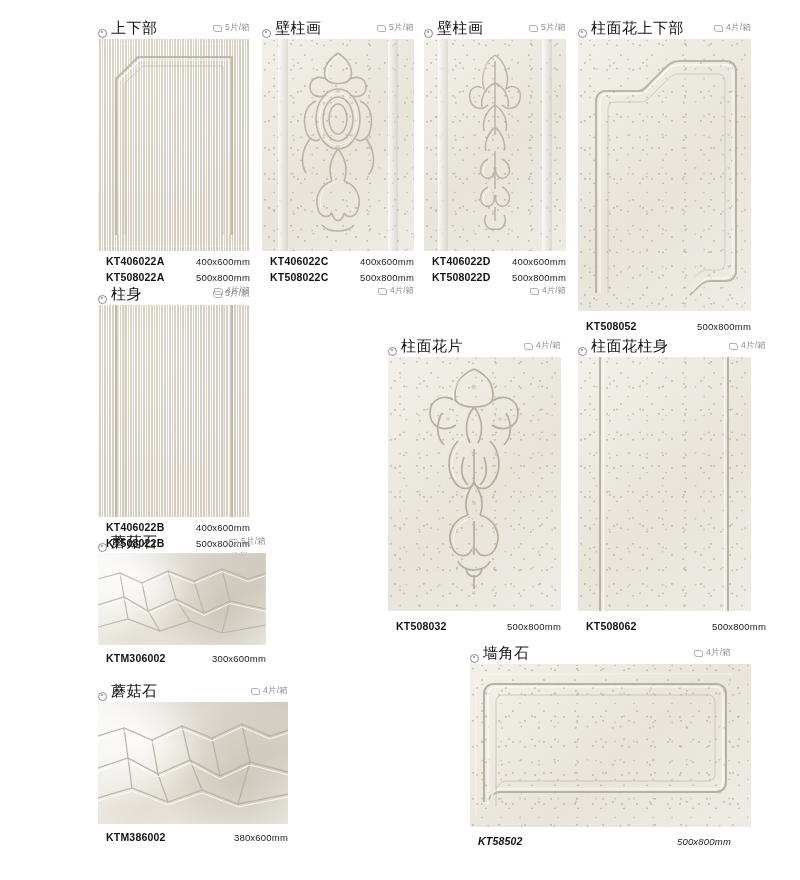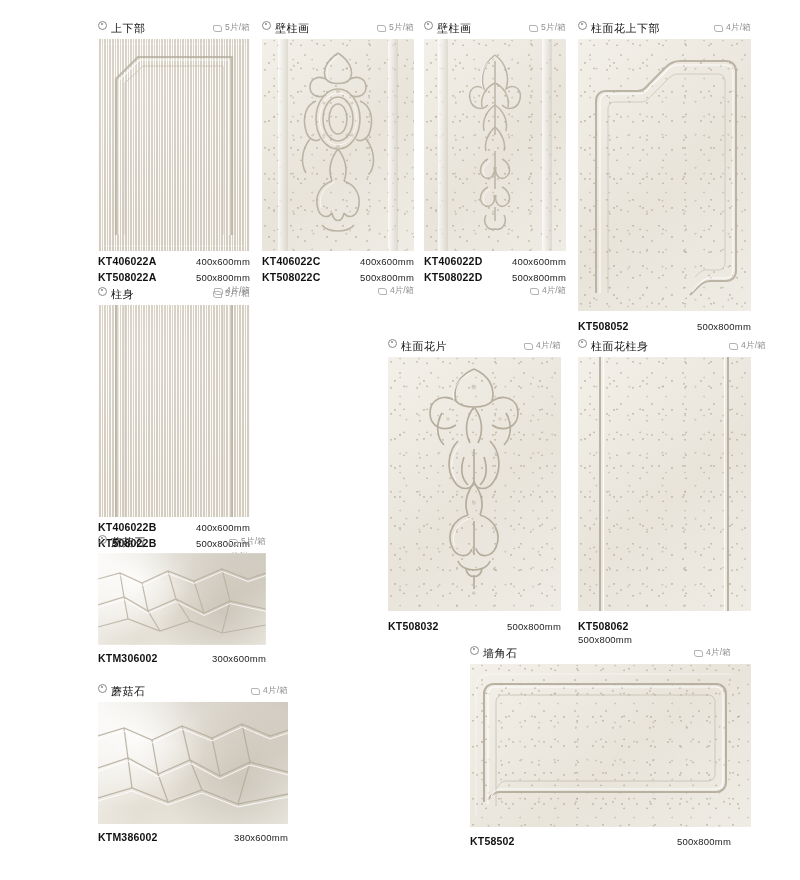--- a/index.html
+++ b/index.html
@@ -30,22 +30,22 @@
   }
   .card-head {
     display: flex;
     align-items: center;
     justify-content: space-between;
     height: 16px;
     margin-bottom: 3px;
   }
   .card-title {
     display: flex;
-    align-items: flex-start;
-    font-size: 11px;
+    align-items: flex-end;
+    font-size: 15px;
     letter-spacing: .5px;
     color: #111;
   }
   .bullet {
     width: 7px; height: 7px;
     border: 1px solid #8a8a8a;
     border-radius: 50%;
     margin-right: 4px;
     position: relative;
     flex: none;
@@ -81,20 +81,21 @@
 
   .caption {
     display: flex;
     justify-content: space-between;
     align-items: baseline;
     font-size: 10px;
     letter-spacing: .2px;
     color: #111;
     margin-top: 4px;
     line-height: 13px;
+    margin-left: 8px;
   }
   .caption .code { font-weight: 700; font-size: 10.5px; }
   .caption .size { color: #222; font-size: 9.5px; }
 
   .caption-2 { margin-top: 3px; align-items: center; }
   .subpack {
     display: flex;
     justify-content: flex-end;
     align-items: center;
     font-size: 8.5px;
@@ -436,21 +437,21 @@
       </div>
     </div>
     <div class="tile tex-speck" style="width:173px; height:254px;">
       <svg width="173" height="254" viewBox="0 0 173 254">
         <line x1="22" y1="0" x2="22" y2="254" stroke="#b6ae9e" stroke-width="2" opacity="0.9"></line>
         <line x1="25.5" y1="0" x2="25.5" y2="254" stroke="#ffffff" stroke-width="1.2" opacity="0.85"></line>
         <line x1="150" y1="0" x2="150" y2="254" stroke="#b6ae9e" stroke-width="2" opacity="0.9"></line>
         <line x1="146.5" y1="0" x2="146.5" y2="254" stroke="#ffffff" stroke-width="1.2" opacity="0.85"></line>
       </svg>
     </div>
-    <div class="caption" style="margin-top:9px;flex-direction:column;">
+    <div class="caption" style="margin-top:9px;">
       <span class="code">KT508062</span>
       <span class="size">500x800mm</span>
     </div>
   </div>
 
   <div class="card" style="left:98px; top:534px; width:168px;">
     <div class="card-head">
       <div class="card-title">
         <span class="bullet"></span>
         <span>蘑菇石</span>
@@ -533,19 +534,19 @@
       </div>
     </div>
     <div class="tile tex-speck" style="width:281px; height:163px;">
       <svg width="281" height="163" viewBox="0 0 281 163">
         <path d="M14 138 L14 30 C14 24 18 20 24 20 L246 20 C252 20 256 24 256 30 L256 118 C256 124 252 128 246 128 L30 128 C24 128 20 132 18 136" fill="none" stroke="#b2aa9a" stroke-width="2" opacity="0.9"></path>
         <path d="M18 140 L18 31 C18 26 21 23 26 23 L245 23 C250 23 253 26 253 31 L253 117 C253 122 250 125 245 125 L31 125 C26 125 23 128 21 133" fill="none" stroke="#ffffff" stroke-width="1.2" opacity="0.85"></path>
         <path d="M26 142 L26 38 C26 34 29 31 33 31 L238 31 C242 31 245 34 245 38 L245 110 C245 114 242 117 238 117 L36 117 C32 117 29 120 27 124" fill="none" stroke="#c3bbab" stroke-width="1" opacity="0.75"></path>
         <path d="M6 152 L6 24 C6 16 12 10 20 10 L262 10" fill="none" stroke="rgba(255,255,255,0.5)" stroke-width="1"></path>
       </svg>
     </div>
-    <div class="caption" style="margin-top:8px;">
+    <div class="caption" style="margin-top:8px;font-style:italic;">
       <span class="code">KT58502</span>
       <span class="size">500x800mm</span>
     </div>
   </div>
 
 </div>
 
 </body></html>

